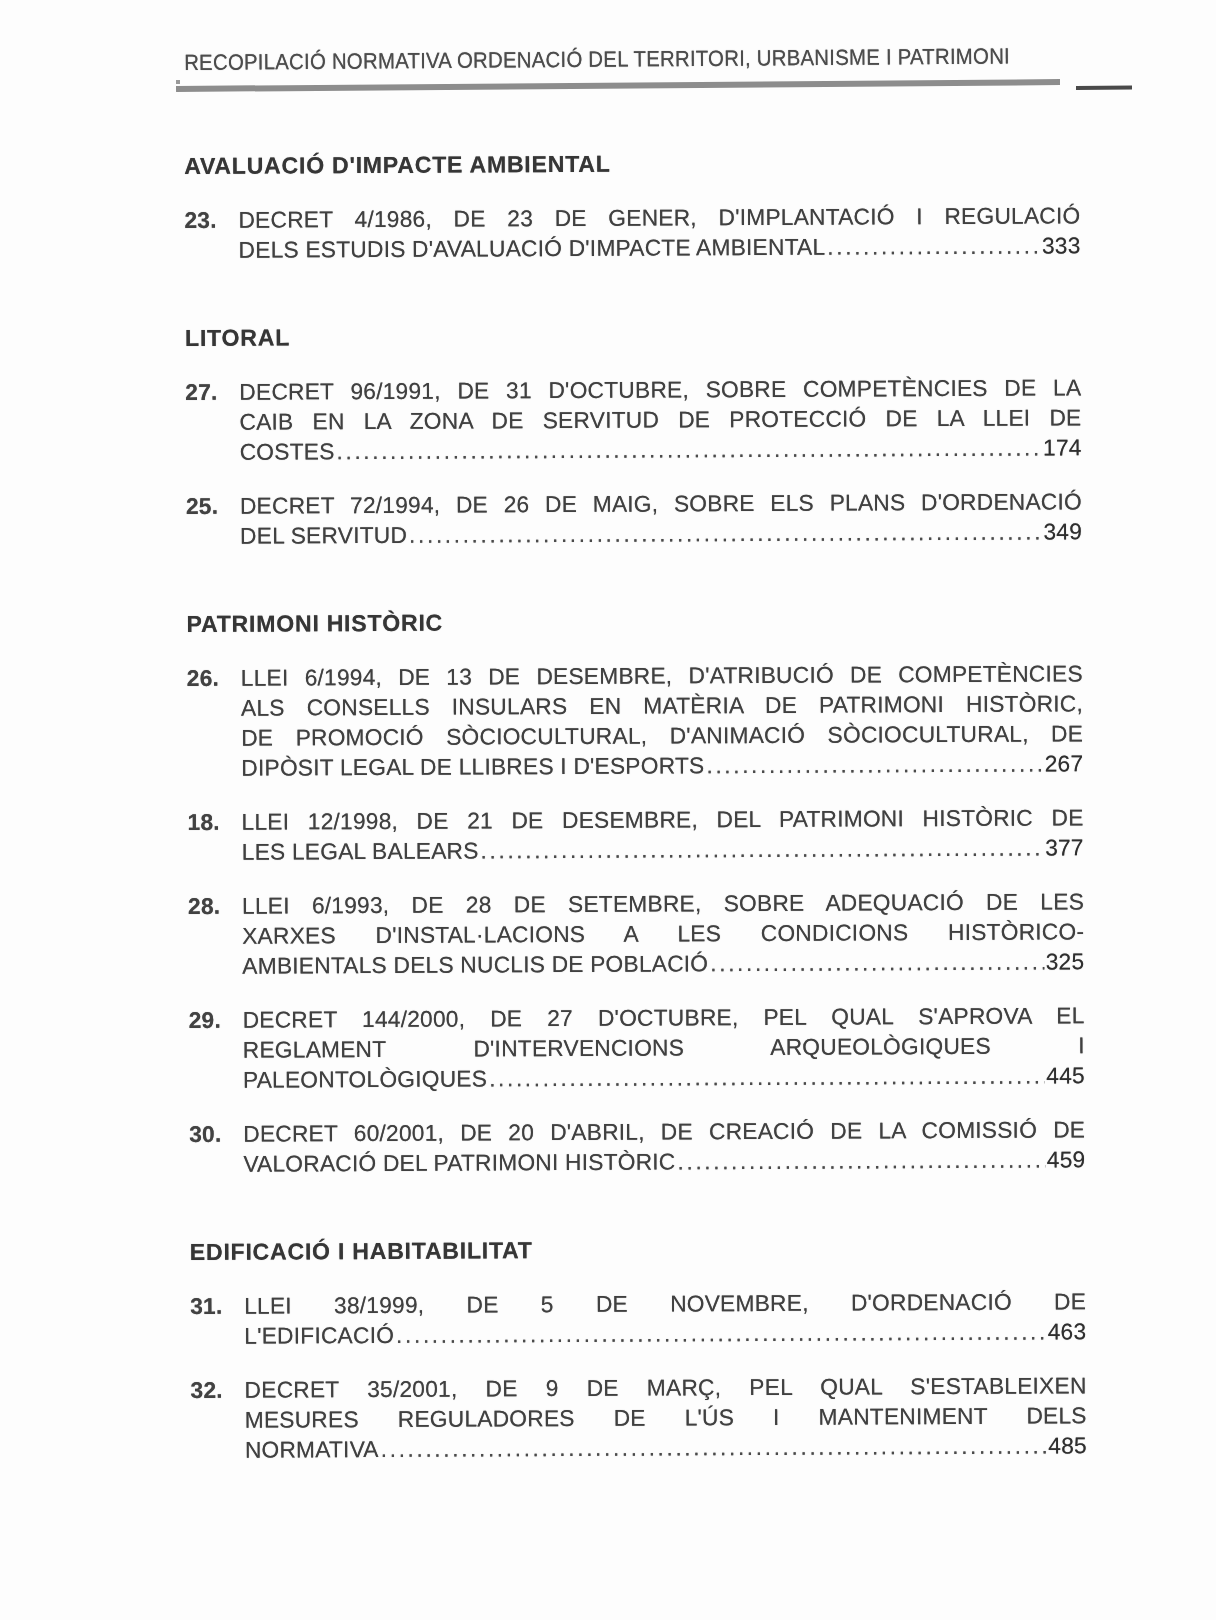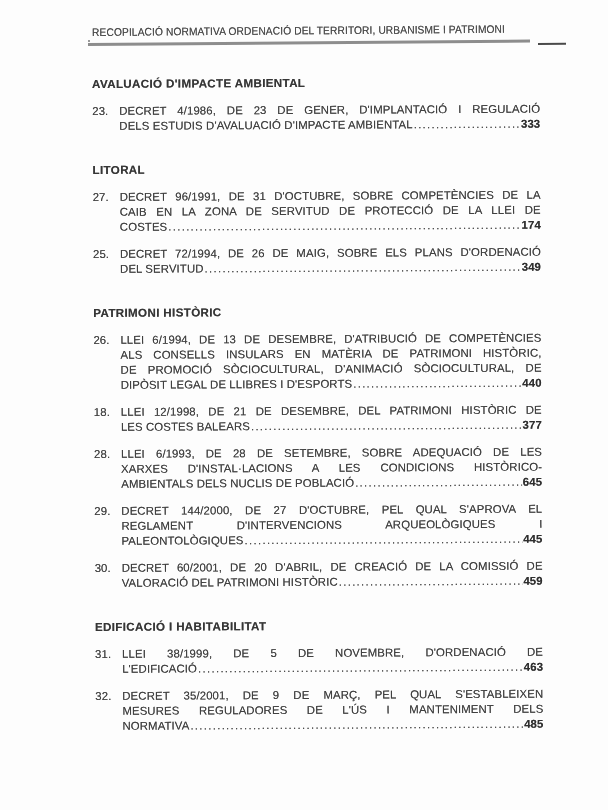--- a/index.html
+++ b/index.html
@@ -83,20 +83,21 @@
     display: flex;
     margin-bottom: 12px;
     font-size: 11.4px;
     line-height: 15px;
     letter-spacing: 0.1px;
   }
   .item-num {
     flex: 0 0 27px;
     width: 27px;
     color: #424242;
+    font-weight: bold;
   }
   .item-body {
     flex: 1 1 auto;
     min-width: 0;
   }
   .line {
     text-align: justify;
     text-align-last: justify;
     word-spacing: 1px;
   }
@@ -111,21 +112,21 @@
     flex: 1 1 auto;
     overflow: hidden;
     white-space: nowrap;
     letter-spacing: 1.3px;
     margin: 0 1px 0 1px;
     color: #4a4a4a;
   }
   .pagenum {
     flex: 0 0 auto;
     color: #2f2f2f;
-    font-weight: 700;
+    font-weight: 400;
   }
 </style>
 </head>
 <body>
 
 <div class="page">
 
   <div class="running-header">RECOPILACIÓ NORMATIVA ORDENACIÓ DEL TERRITORI, URBANISME I PATRIMONI</div>
   <div class="header-rule"></div>
   <div class="header-rule-tail"></div>
@@ -183,46 +184,46 @@
 
       <div class="item">
         <span class="item-num">26.</span>
         <div class="item-body">
           <div class="line">LLEI 6/1994, DE 13 DE DESEMBRE, D'ATRIBUCIÓ DE COMPETÈNCIES</div>
           <div class="line">ALS CONSELLS INSULARS EN MATÈRIA DE PATRIMONI HISTÒRIC,</div>
           <div class="line">DE PROMOCIÓ SÒCIOCULTURAL, D'ANIMACIÓ SÒCIOCULTURAL, DE</div>
           <div class="lastline">
             <span class="entry-text">DIPÒSIT LEGAL DE LLIBRES I D'ESPORTS</span>
             <span class="leader">................................................................................................................................................................................</span>
-            <span class="pagenum">440</span>
+            <span class="pagenum">267</span>
           </div>
         </div>
       </div>
 
       <div class="item">
         <span class="item-num">18.</span>
         <div class="item-body">
           <div class="line">LLEI 12/1998, DE 21 DE DESEMBRE, DEL PATRIMONI HISTÒRIC DE</div>
           <div class="lastline">
-            <span class="entry-text">LES COSTES BALEARS</span>
+            <span class="entry-text">LES LEGAL BALEARS</span>
             <span class="leader">................................................................................................................................................................................</span>
             <span class="pagenum">377</span>
           </div>
         </div>
       </div>
 
       <div class="item">
         <span class="item-num">28.</span>
         <div class="item-body">
           <div class="line">LLEI 6/1993, DE 28 DE SETEMBRE, SOBRE ADEQUACIÓ DE LES</div>
           <div class="line">XARXES D'INSTAL·LACIONS A LES CONDICIONS HISTÒRICO-</div>
           <div class="lastline">
             <span class="entry-text">AMBIENTALS DELS NUCLIS DE POBLACIÓ</span>
             <span class="leader">................................................................................................................................................................................</span>
-            <span class="pagenum">645</span>
+            <span class="pagenum">325</span>
           </div>
         </div>
       </div>
 
       <div class="item">
         <span class="item-num">29.</span>
         <div class="item-body">
           <div class="line">DECRET 144/2000, DE 27 D'OCTUBRE, PEL QUAL S'APROVA EL</div>
           <div class="line">REGLAMENT D'INTERVENCIONS ARQUEOLÒGIQUES I</div>
           <div class="lastline">

